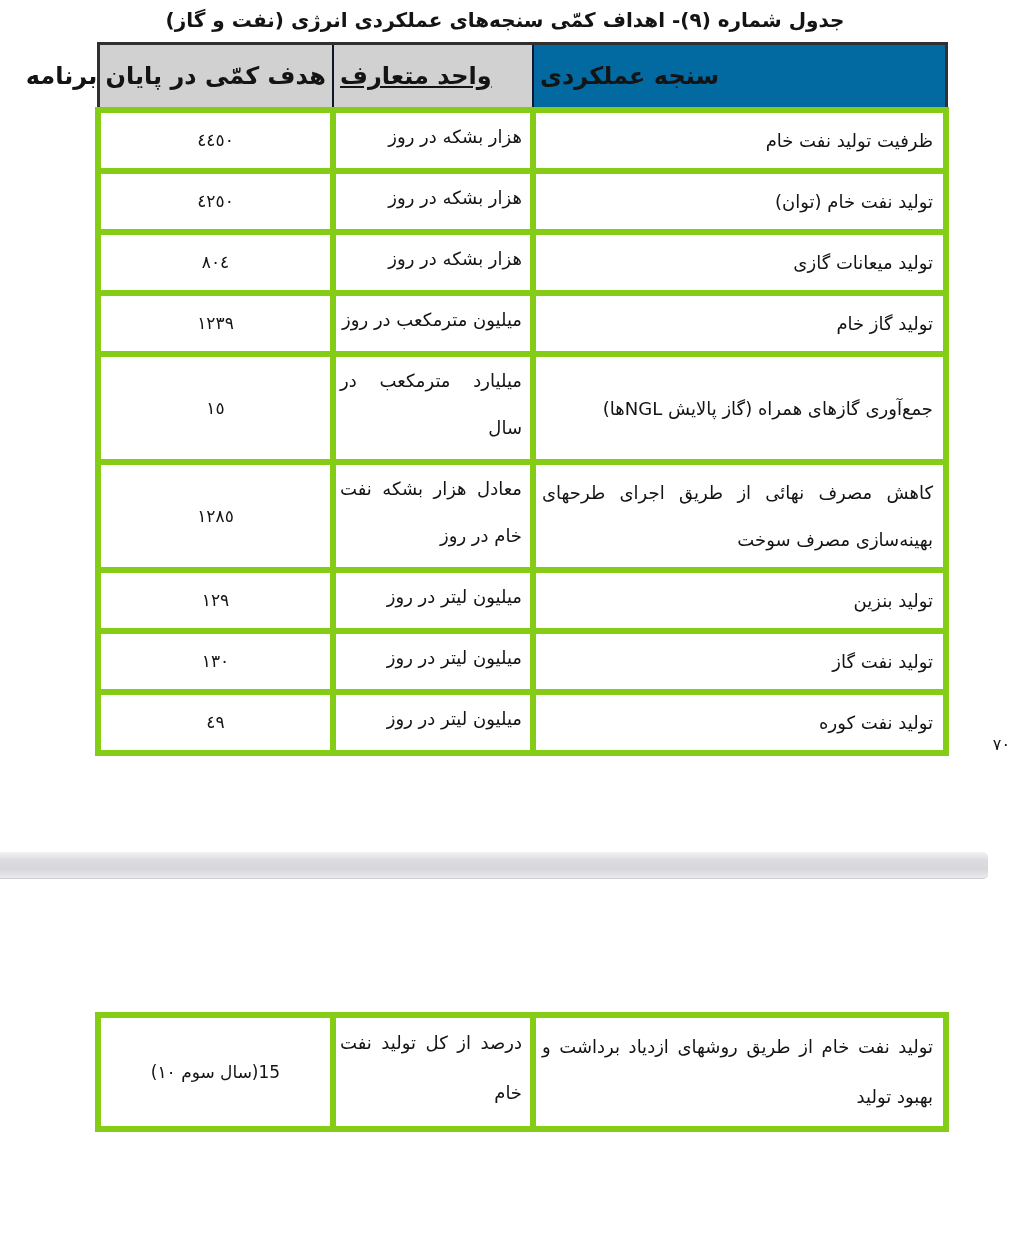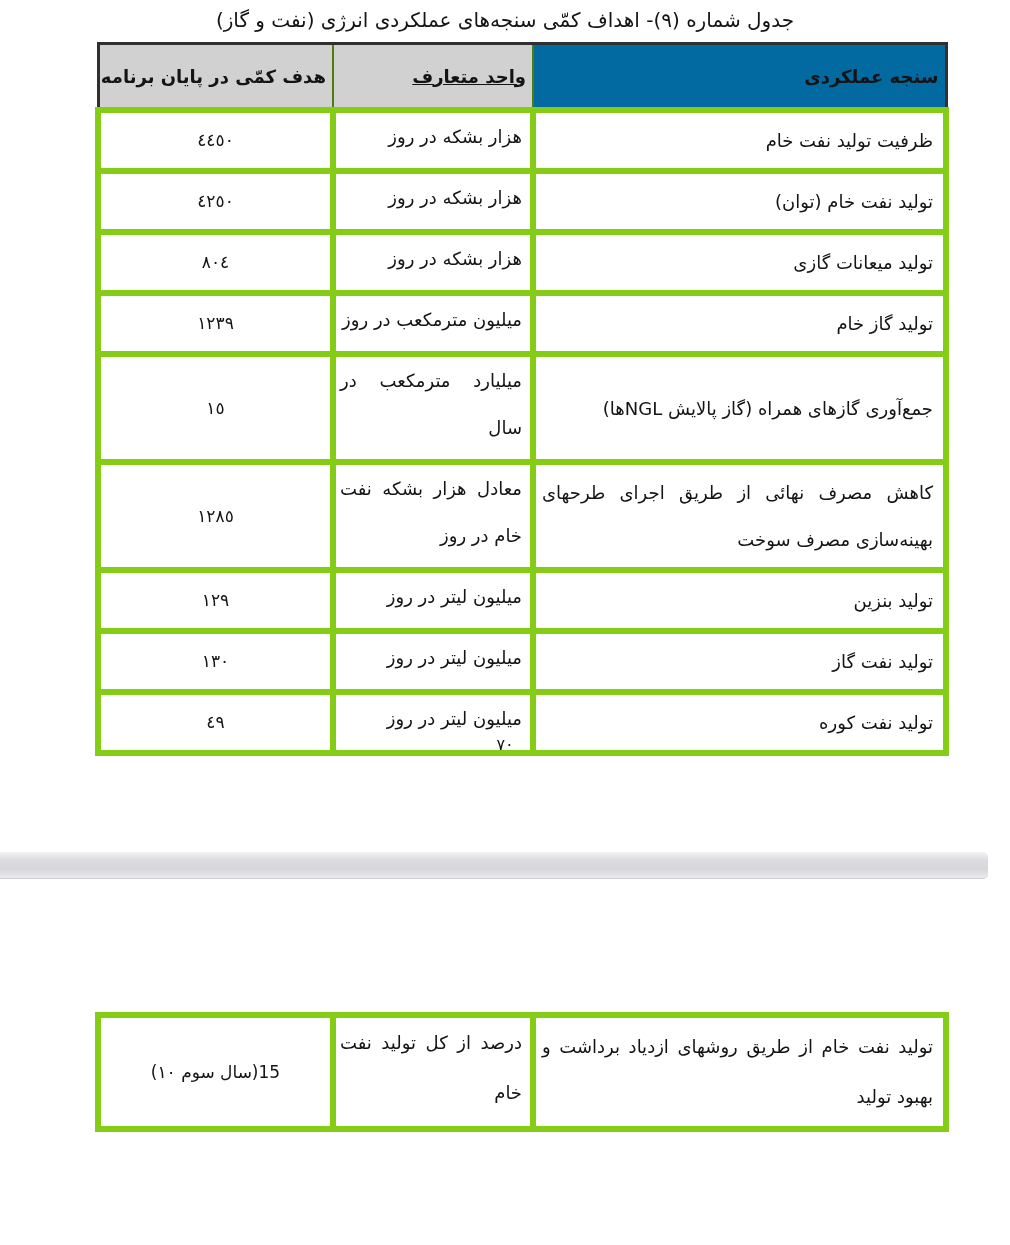--- a/index.html
+++ b/index.html
@@ -17,43 +17,43 @@
     overflow: hidden;
   }
   .doc-title {
     position: absolute;
     top: 6px;
     left: 0;
     width: 1010px;
     text-align: center;
     direction: rtl;
     font-size: 20px;
-    font-weight: normal;
+    font-weight: bold;
     line-height: 28px;
   }
   table.perf {
     position: absolute;
     left: 95px;
     width: 848px;
     border-collapse: collapse;
     table-layout: fixed;
     direction: rtl;
     border: 3px solid #303030;
   }
   #table1 { top: 42px; }
   #table2 { top: 1012px; }
   .perf col.c-metric { width: 413px; }
   .perf col.c-unit   { width: 200px; }
   .perf col.c-target { width: 235px; }
   .perf th {
-    border: 2px solid #4d7c0f;
+    border: 2px solid #0f172a;
     height: 62px;
-    font-size: 18px;
+    font-size: 24px;
     font-weight: bold;
-    text-align: right;
+    text-align: left;
     white-space: nowrap;
     padding: 0 6px;
   }
   .perf td {
     border: 6px solid #84cc16;
     font-size: 18px;
     line-height: 47px;
     padding: 0;
     vertical-align: middle;
   }
@@ -69,21 +69,20 @@
   .perf td.cell-target {
     text-align: center;
     font-size: 17px;
     padding: 0 4px;
   }
   .page-number {
     position: absolute;
     top: 735px;
     left: 0;
     width: 1010px;
-    text-align: center;
     direction: rtl;
     font-size: 16px;
   }
   .separator-bar {
     position: absolute;
     top: 852px;
     left: 0;
     width: 988px;
     height: 26px;
     background: linear-gradient(180deg, #f3f3f6 0%, #dddde1 30%, #d7d7db 65%, #ebebef 100%);

